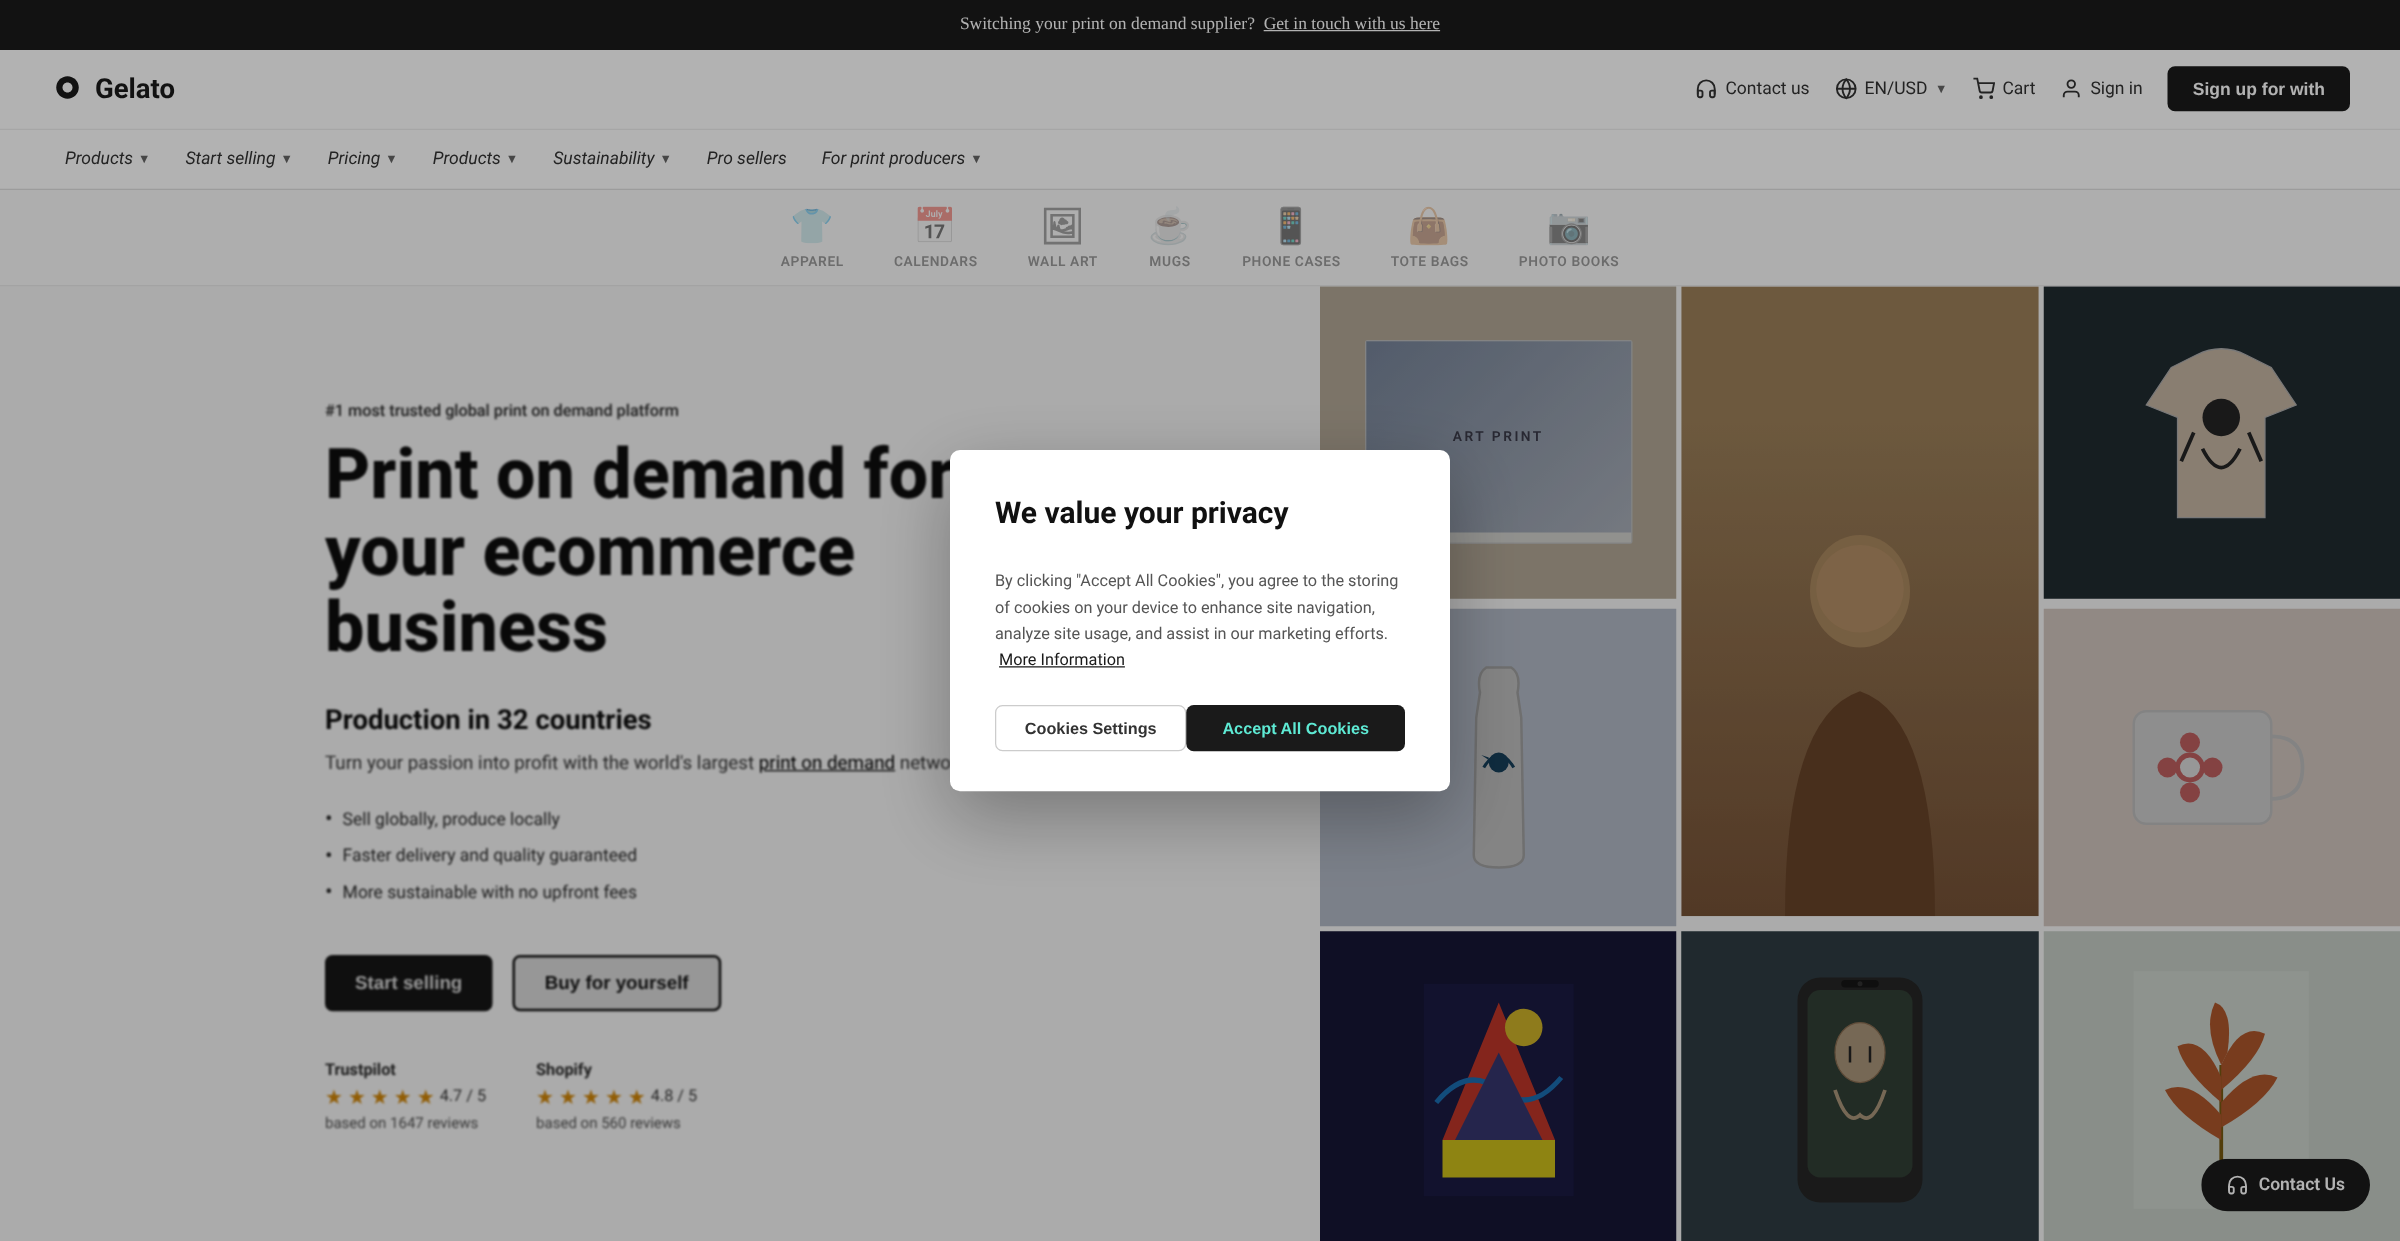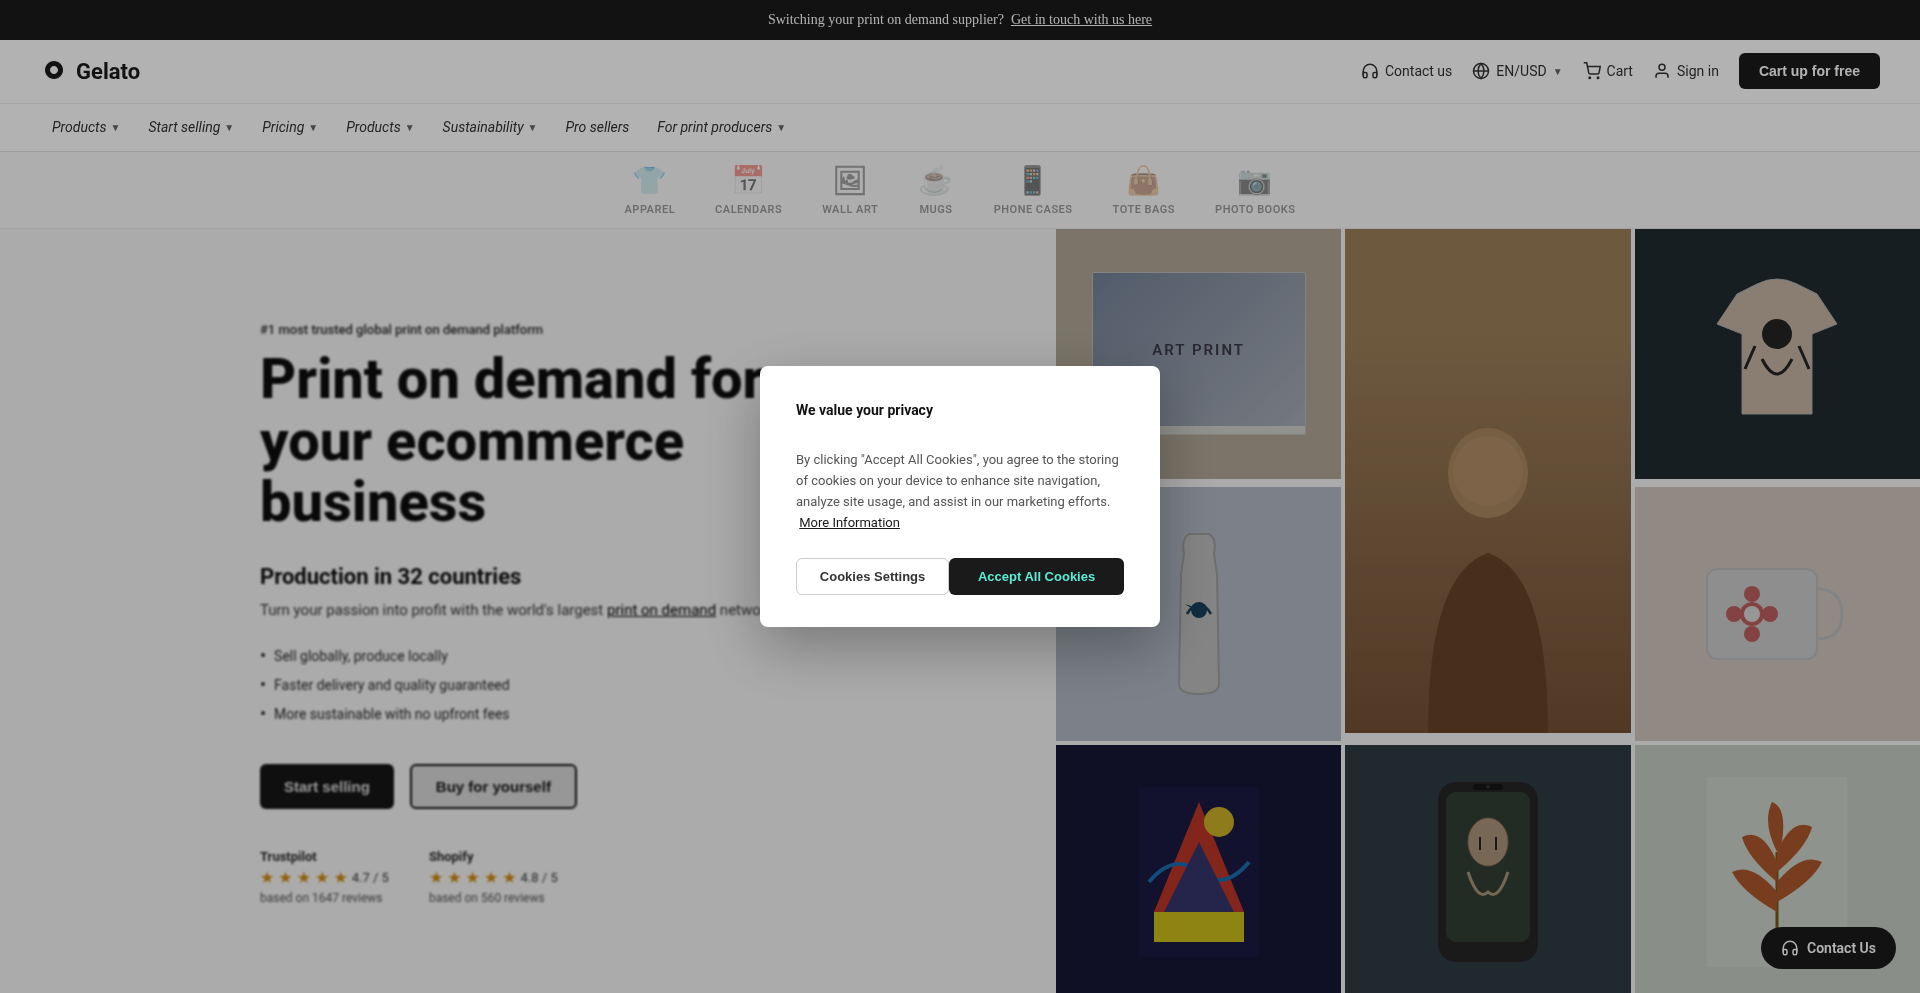--- a/index.html
+++ b/index.html
@@ -143,21 +143,21 @@
     .cookie-modal {
       background: #fff;
       border-radius: 8px;
       padding: 36px 36px 32px;
       width: 400px;
       max-width: 95vw;
       box-shadow: 0 20px 60px rgba(0,0,0,0.3);
       position: relative;
       z-index: 200;
     }
-    .cookie-title { font-size: 14px; font-weight: 700; color: #111; margin-bottom: 32px; }
+    .cookie-title { font-size: 24px; font-weight: 700; color: #111; margin-bottom: 32px; }
     .cookie-desc { font-size: 13px; color: #555; line-height: 1.6; margin-bottom: 10px; }
     .cookie-desc a { color: #1a1a1a; text-decoration: underline; }
     .cookie-buttons { display: flex; gap: 0; margin-top: 24px; }
     .btn-cookies-settings { flex: 1; background: #fff; color: #333; border: 1.5px solid #ccc; padding: 10px 16px; border-radius: 6px; font-size: 13px; font-weight: 600; cursor: pointer; }
     .btn-accept-all { flex: 1.2; background: #1a1a1a; color: #5eead4; border: none; padding: 10px 16px; border-radius: 6px; font-size: 13px; font-weight: 600; cursor: pointer; }
 
     
     .contact-float {
       position: fixed;
       bottom: 24px;
@@ -236,21 +236,21 @@
     </div>
 
     <div class="header-right-item">
       <svg width="18" height="18" viewBox="0 0 24 24" fill="none" stroke="#333" stroke-width="2">
         <path d="M20 21v-2a4 4 0 0 0-4-4H8a4 4 0 0 0-4 4v2"></path>
         <circle cx="12" cy="7" r="4"></circle>
       </svg>
       <span>Sign in</span>
     </div>
 
-    <button class="btn-signup">Cart up for free</button>
+    <button class="btn-signup">Sign up for with</button>
   </div>
 </header>
 
 <nav class="nav">
   <div class="nav-item">
     <span>Products</span>
     <span class="nav-chevron">▼</span>
   </div>
   <div class="nav-item">
     <span>Start selling</span>
@@ -356,21 +356,21 @@
         <span class="rating-reviews">based on 560 reviews</span>
       </div>
     </div>
   </div>
 
   <div class="right-images">
 
     <div class="img-cell img-cell-1" style="background:#d1c5b0; display:flex; align-items:center; justify-content:center; height:250px;">
       <div class="art-print-box">
         <div style="width:100%;height:100%;background:linear-gradient(135deg,#8B9BB4 0%,#c5ccd8 100%); display:flex; align-items:center; justify-content:center;">
-          <span style="font-size:15px; color:#445; letter-spacing:2px; font-weight:600;">ART PRINT</span>
+          <span style="font-size:11px; color:#445; letter-spacing:2px; font-weight:600;">ART PRINT</span>
         </div>
       </div>
     </div>
     <div class="img-cell img-cell-2" style="height:504px; background: linear-gradient(180deg, #c8a882 0%, #9e7a55 100%); display:flex; align-items:center; justify-content:center; grid-row: span 2;">
 
       <div style="width:100%;height:100%;background:linear-gradient(180deg, #b8976a 20%, #8a6040 100%); display:flex; align-items:flex-end; justify-content:center;">
         <svg width="180" height="320" viewBox="0 0 180 320">
           <ellipse cx="90" cy="60" rx="40" ry="45" fill="#c8a070"></ellipse>
           <path d="M30 320 Q30 160 90 140 Q150 160 150 320Z" fill="#7a5030"></path>
           <circle cx="90" cy="58" r="35" fill="#d4a878"></circle>

